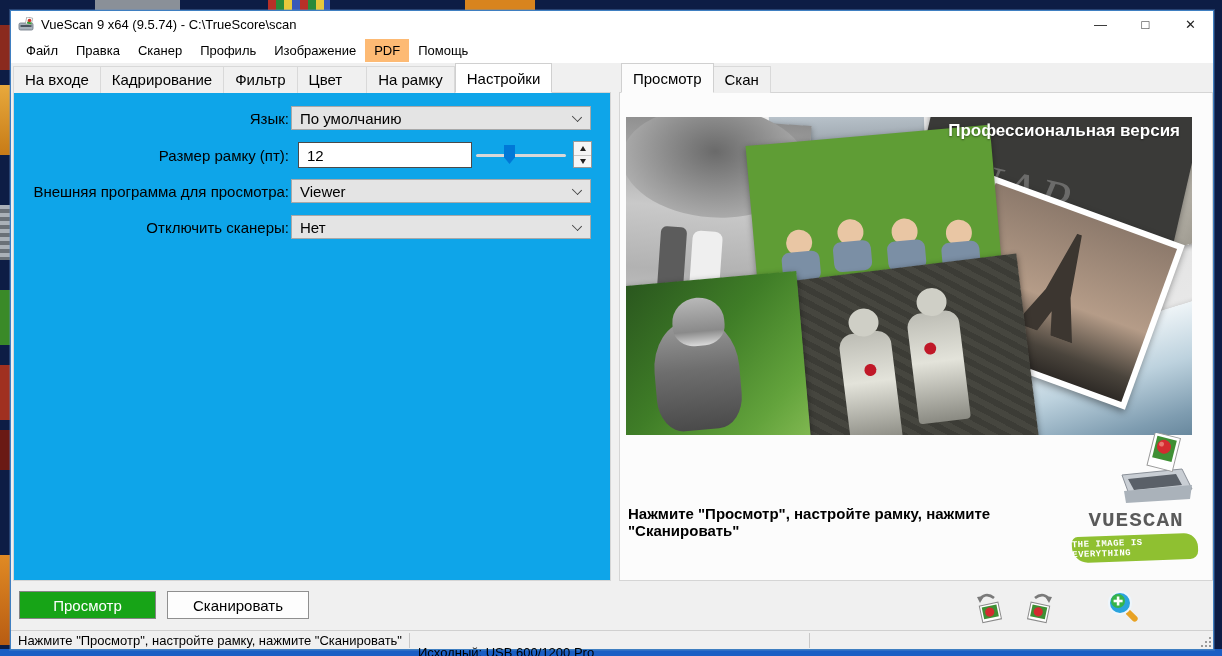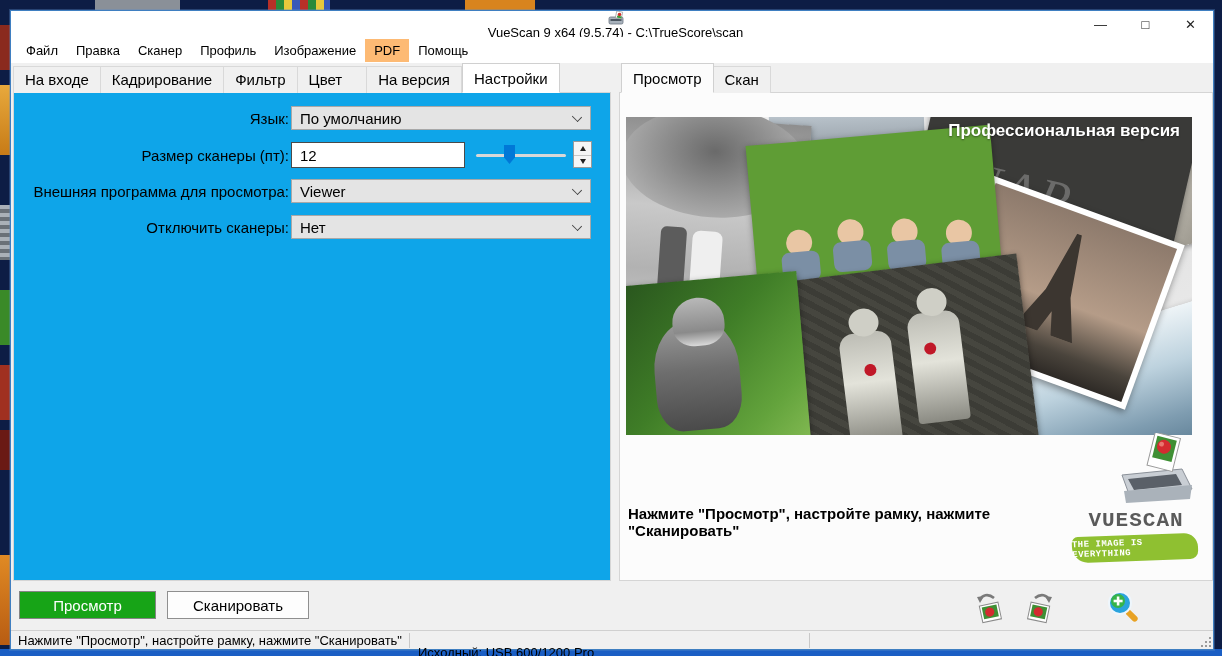--- a/index.html
+++ b/index.html
@@ -8,21 +8,21 @@
 
   
   .frag { position:absolute; }
   .taskbar-strip { position:absolute; left:0; bottom:0; width:1222px; height:7px; background:#1a5ec4; }
 
   
   .window { position:absolute; left:10px; top:10px; width:1204px; height:640px;
             background:#f0f0f0; border:1px solid #3f7fc1; box-shadow:0 0 0 1px rgba(90,140,200,.35); }
 
   
-  .titlebar { position:absolute; left:0; top:0; width:100%; height:26px; background:#ffffff; display:flex; align-items:center;flex-direction:column; }
+  .titlebar { position:absolute; left:0; top:0; width:100%; height:26px; background:#ffffff; display:flex; align-items:center; }
   .app-icon { width:16px; height:14px; margin-left:7px; position:relative; }
   .title-text { font-size:13px; color:#000; margin-left:7px; }
   .win-controls { position:absolute; right:0; top:0; height:26px; display:flex; }
   .win-btn { width:45px; height:26px; display:flex; align-items:center; justify-content:center;
              font-size:13px; color:#222; cursor:default; }
 
   
   .menubar { position:absolute; left:0; top:26px; width:100%; height:26px; background:#ffffff;
              display:flex; align-items:center; padding-left:6px; }
   .menu-item { font-size:13px; color:#000; padding:4px 9px; }
@@ -41,21 +41,21 @@
   .pane { position:absolute; top:81px; height:489px; border:1px solid #d5d5d5; }
   .left-pane  { left:2px;  width:598px; background:#0ea5e9; }
   .right-pane { left:608px; width:594px; background:#fcfcfc; }
 
   
   .frm-label { position:absolute; font-size:15px; color:#000; text-align:right; width:270px; }
   .combo { position:absolute; left:277px; width:300px; height:24px; background:#e4e4e4;
            border:1px solid #a8a8a8; display:flex; align-items:center; padding:0 8px; font-size:15px; color:#000; }
   .combo .chev { position:absolute; right:9px; top:8px; width:8px; height:8px;
                  border-right:1.6px solid #444; border-bottom:1.6px solid #444; transform:rotate(45deg) scale(1,.8); margin-top:-2px; }
-  .num-input { position:absolute; left:277px; width:174px; height:26px; background:#ffffff;
+  .num-input { position:absolute; left:284px; width:174px; height:26px; background:#ffffff;
                border:1px solid #4a4a4a; font-size:15px; color:#000; padding:0 8px; font-family:"Liberation Sans",sans-serif; }
   .slider { position:absolute; left:462px; width:90px; height:26px; }
   .slider .track { position:absolute; left:0; right:0; top:12px; height:3px; background:#d8d8d8; border-radius:2px; }
   .slider .thumb { position:absolute; left:28px; top:3px; width:11px; height:19px; background:#0078d7;
                    clip-path:polygon(0 0,100% 0,100% 65%,50% 100%,0 65%); }
   .spinner { position:absolute; left:559px; width:19px; height:27px; border:1px solid #9a9a9a; background:#f6f6f6; }
   .spin-btn { width:100%; height:50%; display:flex; align-items:center; justify-content:center; position:relative; }
   .spin-btn + .spin-btn { border-top:1px solid #c8c8c8; }
   .tri-up   { width:0;height:0;border-left:3.5px solid transparent;border-right:3.5px solid transparent;border-bottom:5px solid #222; }
   .tri-down { width:0;height:0;border-left:3.5px solid transparent;border-right:3.5px solid transparent;border-top:5px solid #222; }
@@ -186,32 +186,32 @@
       <span class="menu-item">Изображение</span>
       <span class="menu-item hl">PDF</span>
       <span class="menu-item">Помощь</span>
     </div>
 
     <div class="tabs" style="left:2px; top:52px;">
       <div class="tab">На входе</div>
       <div class="tab">Кадрирование</div>
       <div class="tab">Фильтр</div>
       <div class="tab" style="padding-right:24px;">Цвет</div>
-      <div class="tab">На версия</div>
+      <div class="tab">На рамку</div>
       <div class="tab active">Настройки</div>
     </div>
 
     <div class="pane left-pane">
       <div class="frm-label" style="left:5px; top:17px;">Язык:</div>
       <div class="combo" style="top:13px;">
         <span>По умолчанию</span>
         <span class="chev"></span>
       </div>
 
-      <div class="frm-label" style="left:5px; top:54px;">Размер сканеры (пт):</div>
+      <div class="frm-label" style="left:5px; top:54px;">Размер рамку (пт):</div>
       <input class="num-input" style="top: 49px;" value="12">
       <div class="slider" style="top:49px;">
         <div class="track"></div>
         <div class="thumb"></div>
       </div>
       <div class="spinner" style="top:48px;">
         <div class="spin-btn">
             <span class="tri-up"></span>
           </div>
         <div class="spin-btn">

